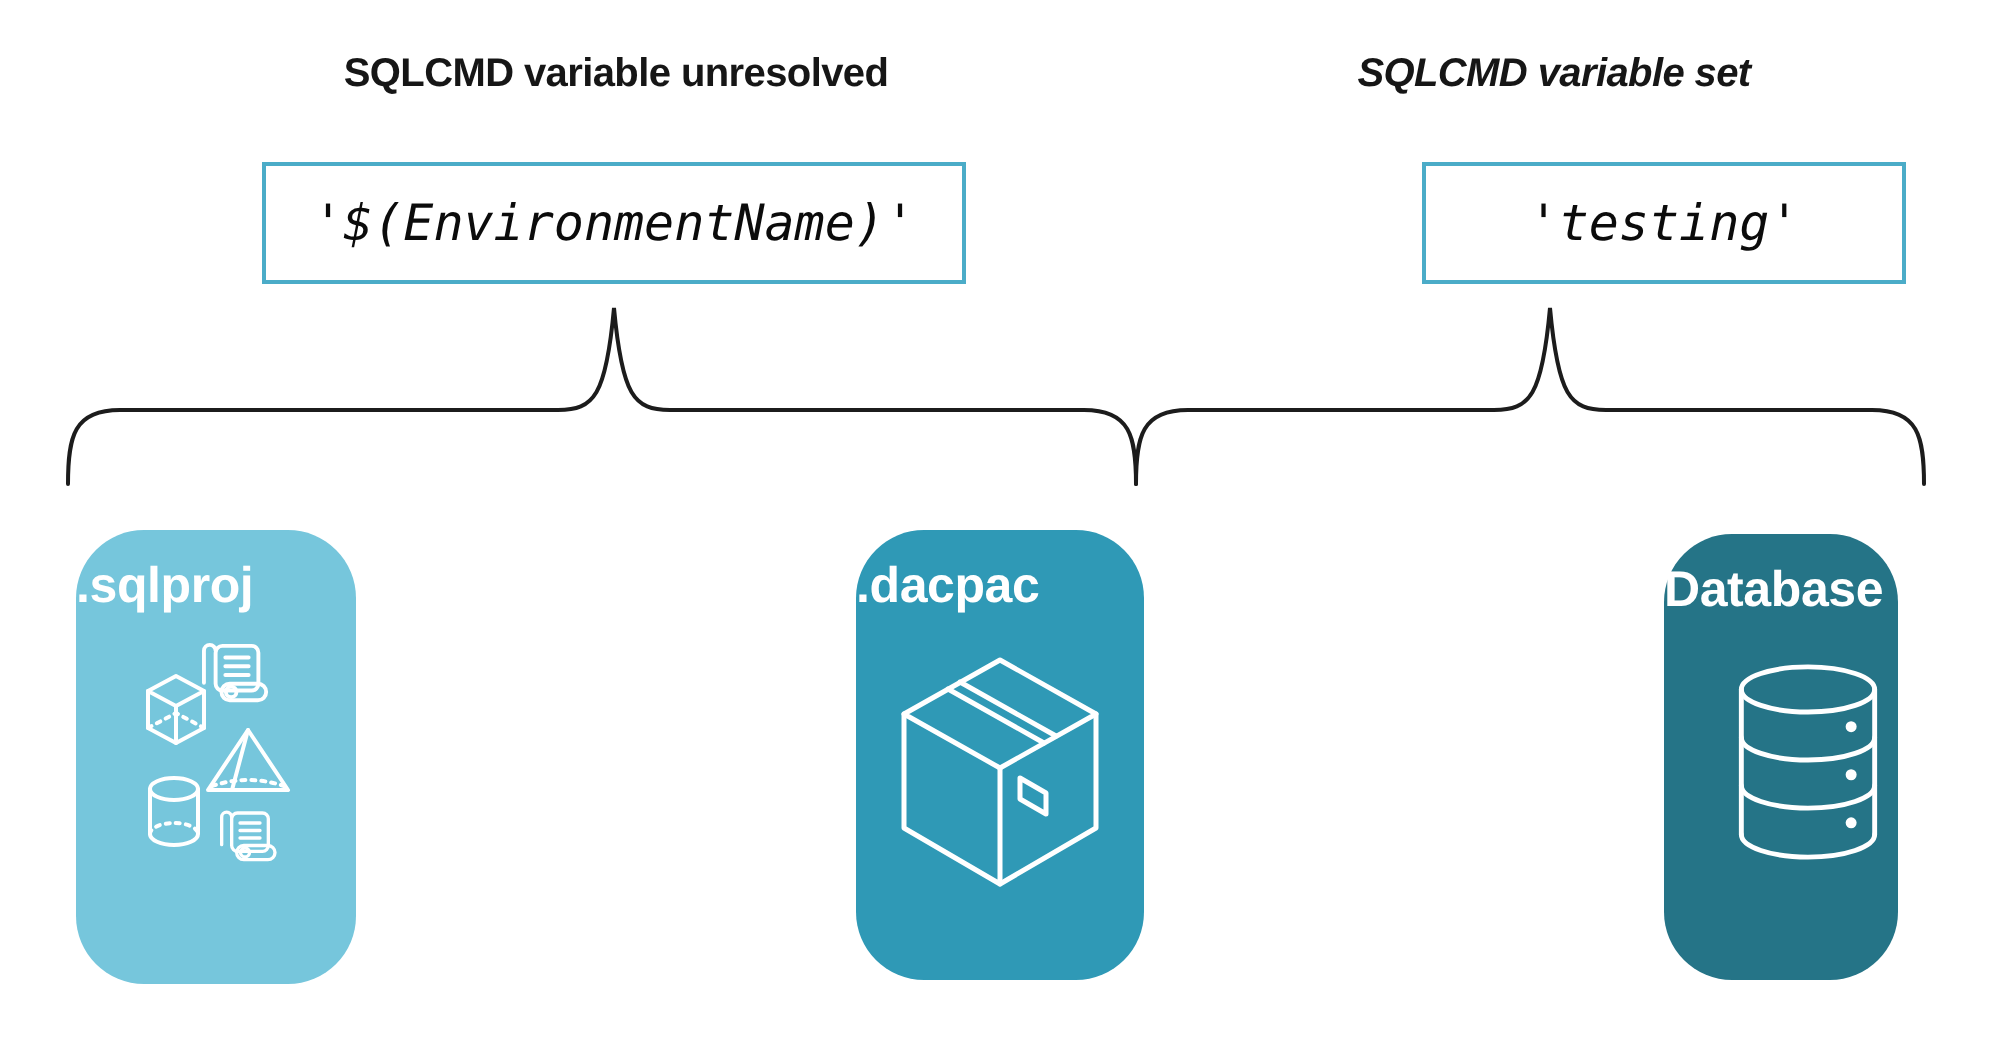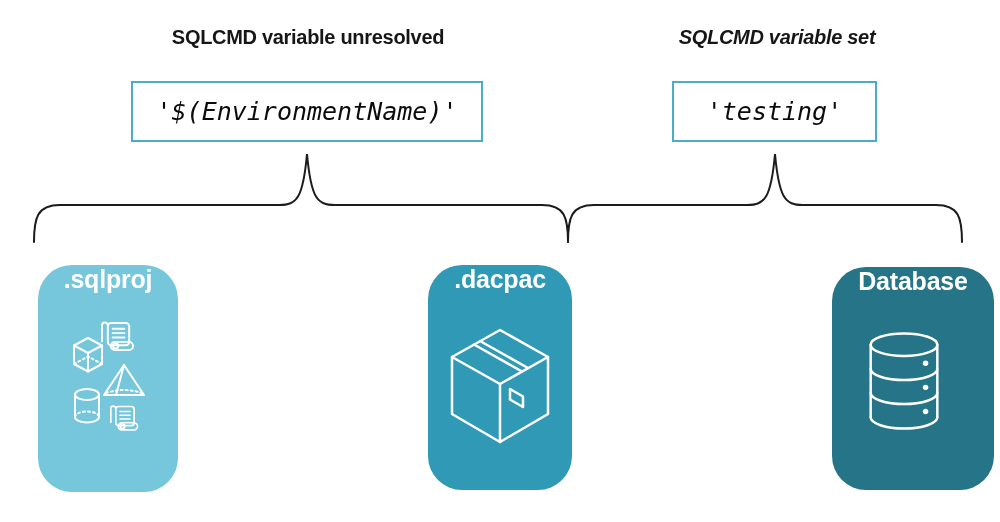--- a/index.html
+++ b/index.html
@@ -17,21 +17,21 @@
     display:flex;align-items:center;justify-content:center;
     font-family:"DejaVu Sans Mono","Liberation Mono",monospace;
     font-size:25px;color:#0b0b0b;white-space:nowrap;font-style:italic;
   }
   .brace{position:absolute;top:150px;height:100px;color:#1c1c1c;}
   .brace path{fill:none;stroke:currentColor;stroke-width:2;stroke-linecap:round;}
   .card{
     position:absolute;top:265px;border-radius:34px;
   }
   .card-label{
-    position:absolute;top:0;left:0;width:100%;text-align:center;
+    position:absolute;top:14px;left:0;width:100%;text-align:left;
     font-size:25px;font-weight:700;color:#ffffff;letter-spacing:-0.2px;
   }
   .block-arrow{
     position:absolute;top:332px;width:190px;height:96px;
     clip-path:polygon(0 18%,65% 18%,65% 0,100% 50%,65% 100%,65% 82%,0 82%);
     display:flex;align-items:center;
   }
   .arrow-label{
     display:block;width:72%;text-align:center;
     font-size:30px;font-weight:700;color:#ffffff;
@@ -50,21 +50,21 @@
 <body>
 
 <div id="canvas">
 
   <div class="group-title" style="left:308px;">SQLCMD variable unresolved</div>
   <div class="group-title" style="left:777px;font-style:italic;">SQLCMD variable set</div>
 
   <div class="code-box" style="left: 131px; width: 352px; border-color: rgb(75, 172, 200);">
     <span>'$(EnvironmentName)'</span>
   </div>
-  <div class="code-box" style="left: 672px; width: 205px; border-color: rgb(75, 172, 200);">
+  <div class="code-box" style="left: 711px; width: 242px; border-color: rgb(75, 172, 200);">
     <span>'testing'</span>
   </div>
 
   <svg class="brace" style="left: 32px; width: 538px; color: rgb(28, 28, 28);" viewBox="0 0 538 100" aria-hidden="true">
     <path d="M2 92 C2 68,5 55,28 55 L247 55 C265 55,271 48,275 4 C279 48,285 55,303 55 L510 55 C533 55,536 68,536 92"></path>
   </svg>
   <svg class="brace" style="left: 566px; width: 398px; color: rgb(28, 28, 28);" viewBox="0 0 398 100" aria-hidden="true">
     <path d="M2 92 C2 68,5 55,28 55 L181 55 C199 55,205 48,209 4 C213 48,219 55,237 55 L370 55 C393 55,396 68,396 92"></path>
   </svg>
 
@@ -126,21 +126,21 @@
         <path d="M52 3 100 30 52 57 4 30Z"></path>
         <path d="M4 30v57l48 28V57"></path>
         <path d="M100 30v57l-48 28"></path>
         <path d="M26 17.5 74 44.5M32 14 80 41"></path>
         <path d="M62 62l13 7.5v10.5l-13-7.5z"></path>
       </svg>
     </div>
   </div>
 
 
-  <div class="card" style="left: 832px; top: 267px; width: 162px; height: 223px; background-color: rgb(37, 116, 135);">
+  <div class="card" style="left: 832px; top: 267px; width: 117px; height: 223px; background-color: rgb(37, 116, 135);">
     <div class="card-label">Database</div>
 
     <div class="icon sw25" style="left:34px;top:64px;width:76px;height:100px;">
       <svg viewBox="0 0 76 102">
         <ellipse cx="38" cy="14" rx="34" ry="11.5"></ellipse>
         <path d="M4 14v74M72 14v74"></path>
         <path d="M4 88a34 11.5 0 0 0 68 0"></path>
         <path d="M4 38.5a34 11.5 0 0 0 68 0"></path>
         <path d="M4 63a34 11.5 0 0 0 68 0"></path>
         <circle class="dot" cx="60" cy="33" r="2.8"></circle>

